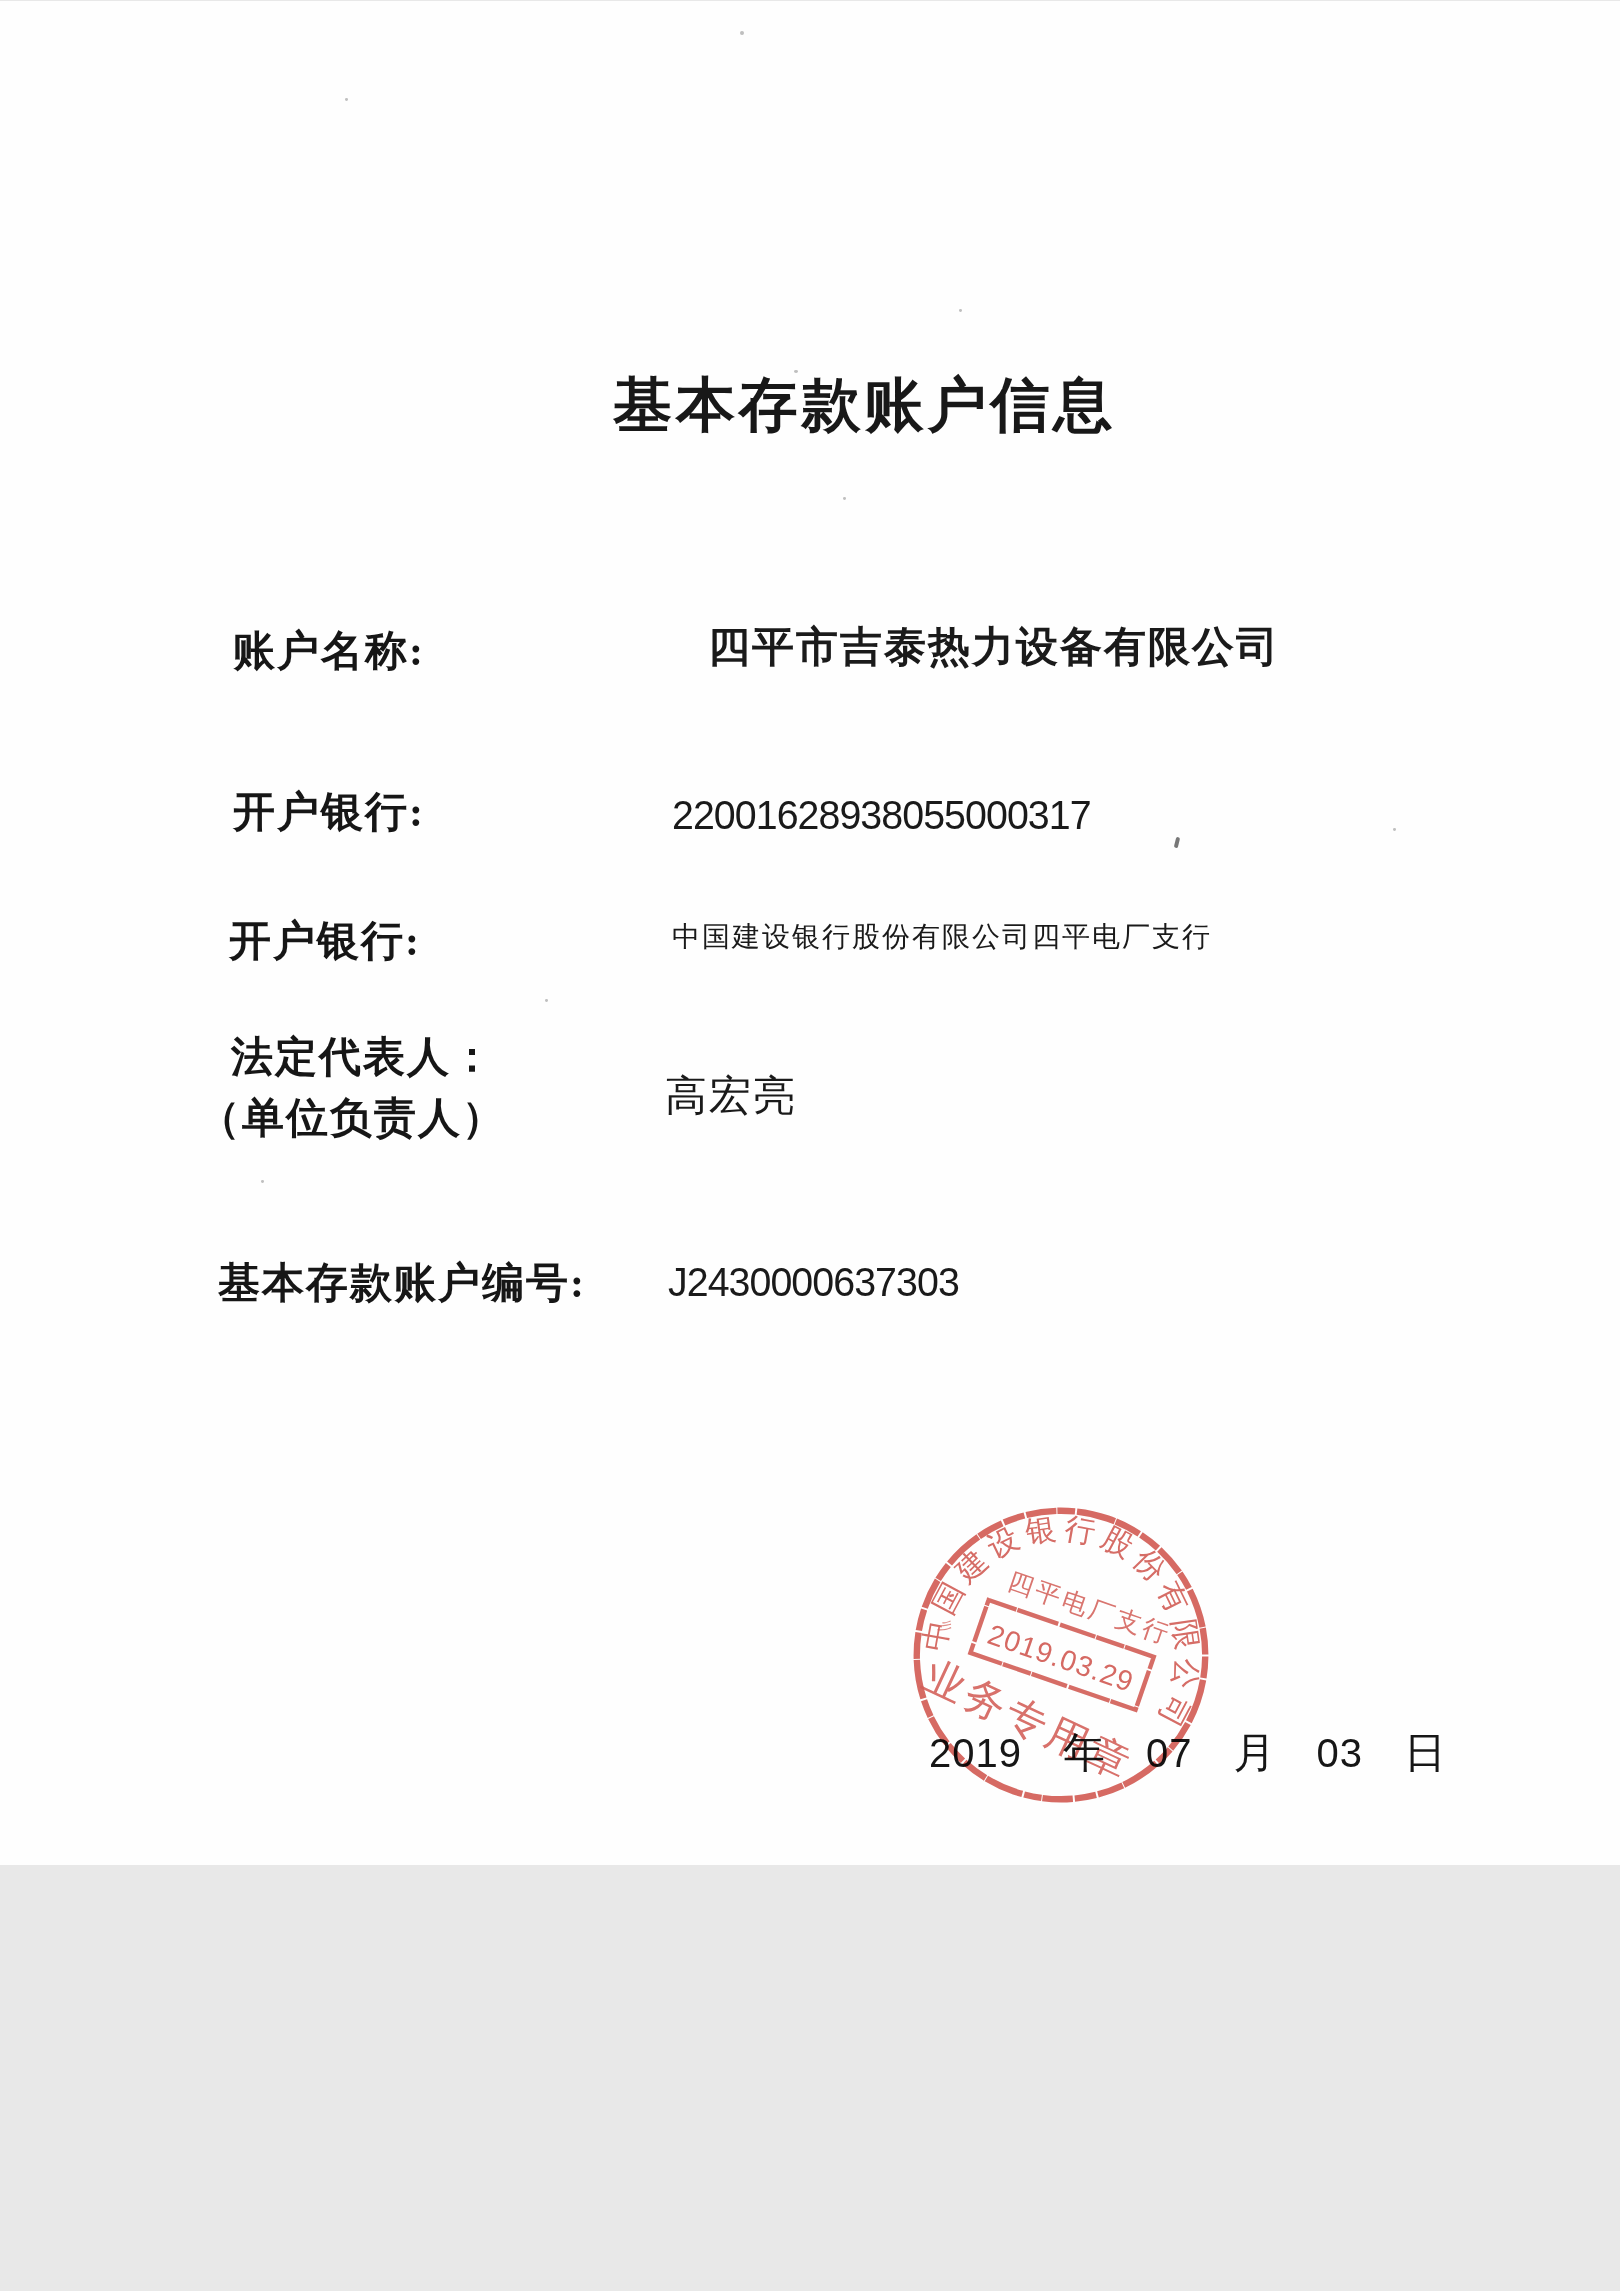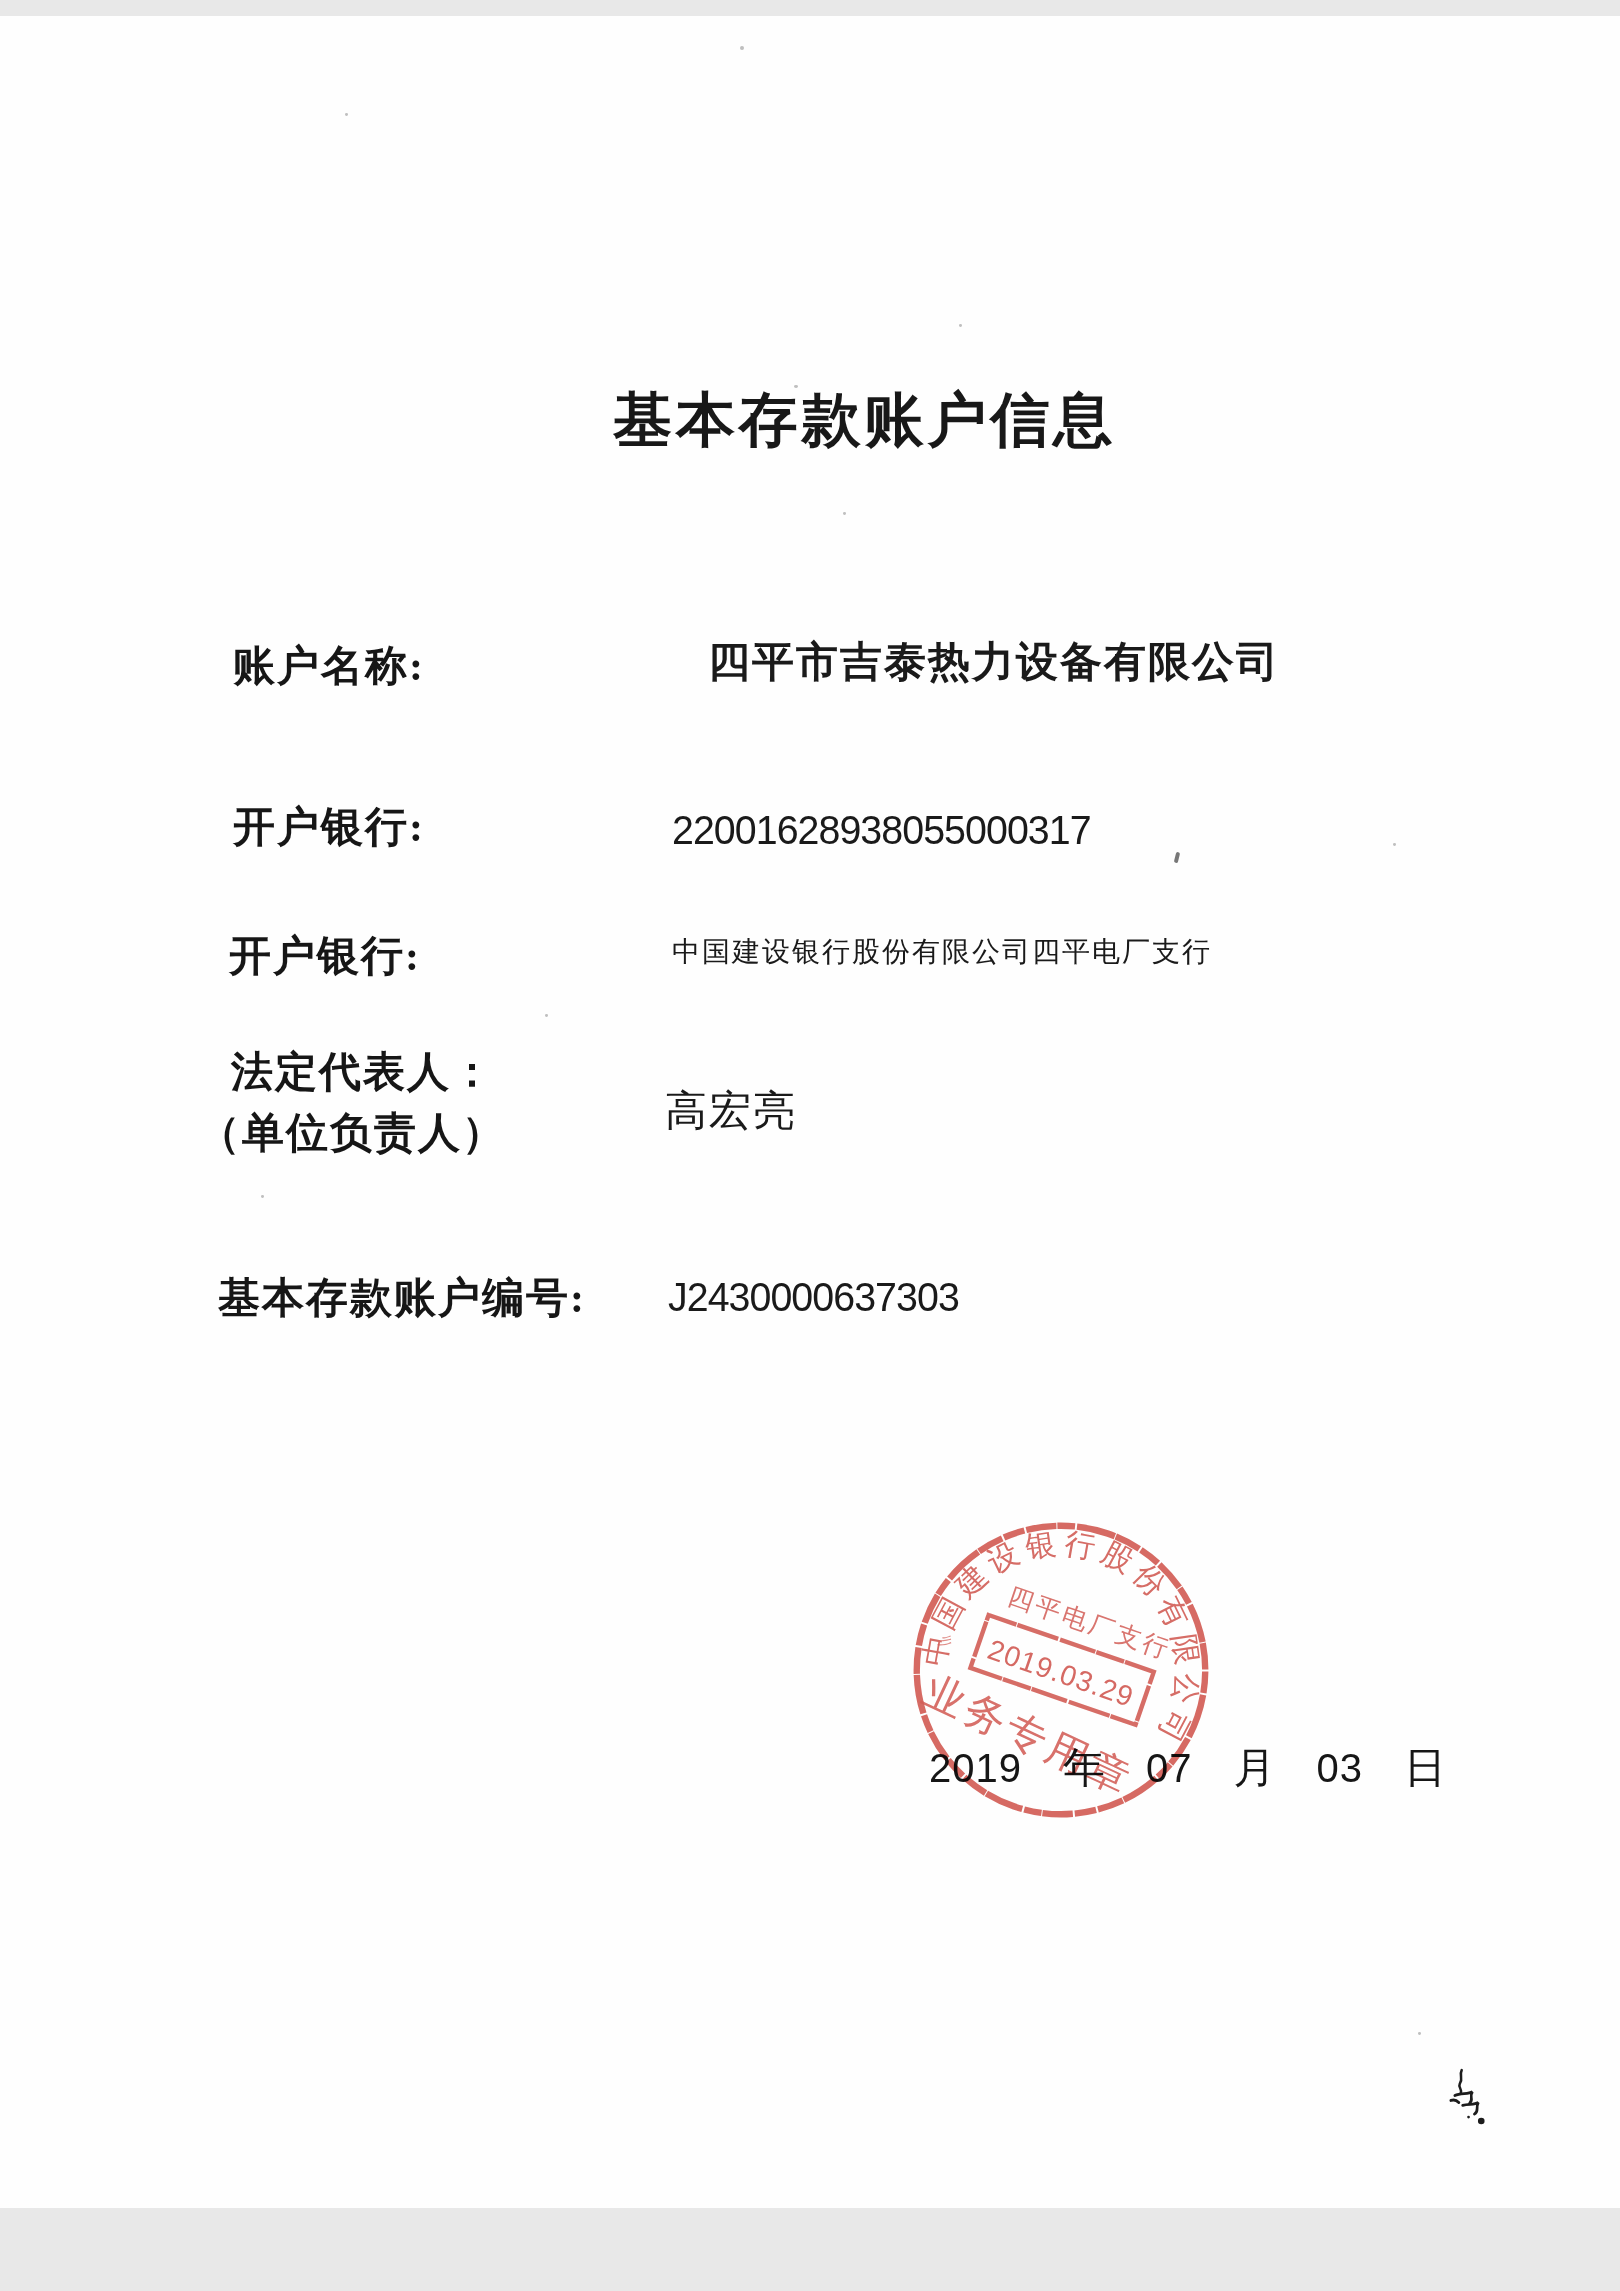--- a/index.html
+++ b/index.html
@@ -1,19 +1,19 @@
 <!DOCTYPE html>
 <html><head>
 <meta charset="utf-8">
 <style>
   html,body{margin:0;padding:0;background:#e8e8e8;}
   .page{
     position:relative;
-    width:1620px;height:2192px;
-    margin:16px auto;
+    width:1620px;height:1864px;
+    margin:1px auto;
     background:#fefefe;
     overflow:hidden;
     font-family:"Liberation Serif","DejaVu Serif",serif;
     color:#151515;
   }
   .abs{position:absolute;white-space:nowrap;line-height:1.2;}
   .doc-title{
     font-size:59px;font-weight:bold;letter-spacing:3.9px;
     color:#181818;
   }

